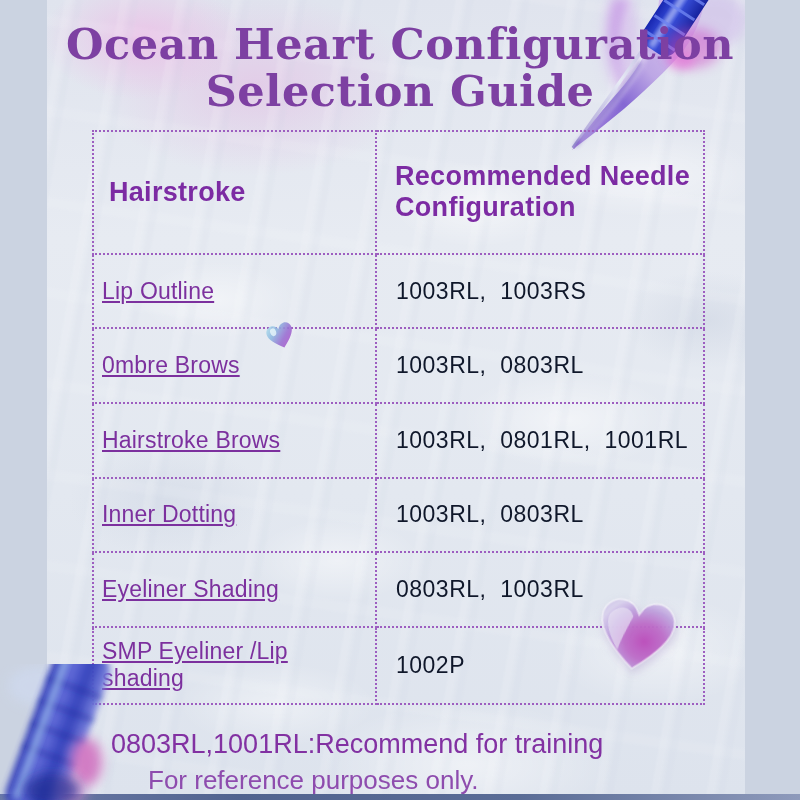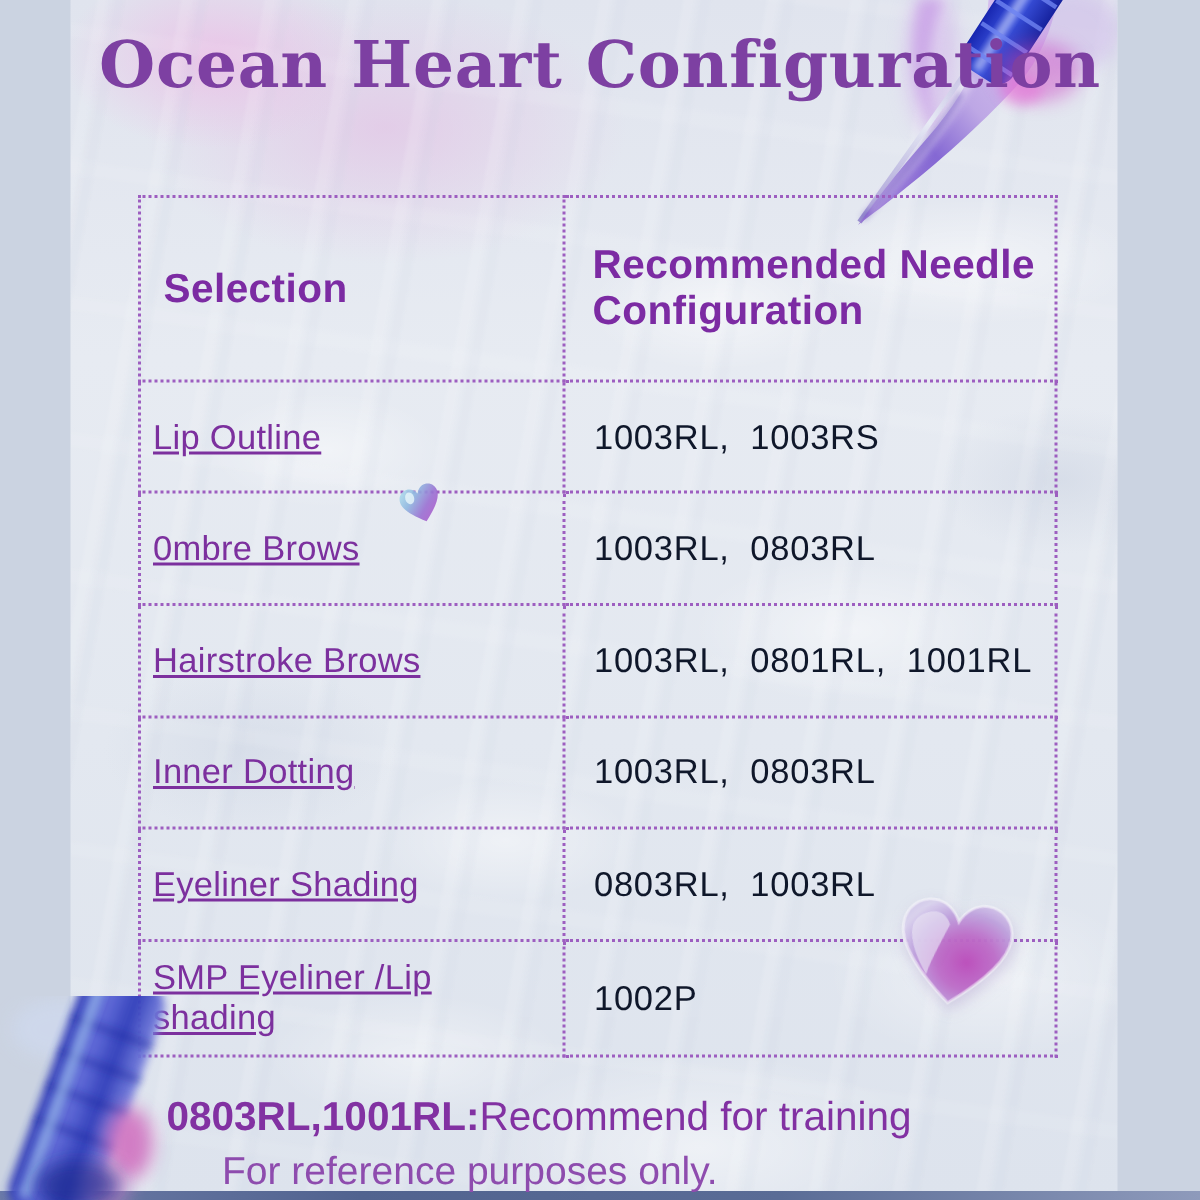--- a/index.html
+++ b/index.html
@@ -62,21 +62,21 @@
   td.tech{
     font-size:23px;font-weight:400;color:#7c309e;padding:0 0 0 8px;letter-spacing:.2px;text-decoration:underline;
   }
   td.conf{
     font-size:23px;font-weight:400;color:#0f172a;padding:0 0 0 19px;
     letter-spacing:.5px;white-space:pre;
   }
   .footer-line1{
     position:absolute;left:111px;top:729px;z-index:6;font-size:27px;color:#8231a2;
   }
-  .footer-line1 .codes{font-weight:700;text-align:right;}
+  .footer-line1 .codes{font-weight:400;text-align:right;}
   .footer-line1 .rest{font-weight:400;}
   .footer-line2{
     position:absolute;left:104px;top:765px;z-index:6;
     font-size:26px;font-weight:400;color:#8e4cae;margin-left:44px;
   }
   .bottom-strip{
     position:absolute;left:0;bottom:0;width:800px;height:6px;z-index:5;
     background:linear-gradient(90deg,#6d7ca8 0%,#51638f 30%,#5a6c96 65%,#8e9abb 100%);
   }
   .needle-tr{position:absolute;right:0;top:0;width:190px;height:165px;pointer-events:none;}
@@ -139,30 +139,31 @@
         <line x1="101" y1="44" x2="137" y2="44"></line>
       </g>
     </g>
     <ellipse cx="138" cy="48" rx="28" ry="20" fill="#cf54c8" opacity=".5" filter="url(#b6)"></ellipse>
     <ellipse cx="126" cy="60" rx="14" ry="10" fill="#e773d8" opacity=".55" filter="url(#b4)"></ellipse>
   </svg>
 </div>
 
 <div class="title">
   <div>Ocean Heart Configuration</div>
+  <div>Selection Guide</div>
 </div>
 
 <table class="guide">
   <colgroup>
       <col class="c1">
       <col class="c2">
     </colgroup>
   <tbody>
       <tr class="hdr">
-    <th class="tech-h">Selection</th>
+    <th class="tech-h">Hairstroke</th>
     <th class="conf-h">Recommended Needle Configuration</th>
   </tr>
   <tr class="row">
     <td class="tech">Lip Outline</td>
     <td class="conf">1003RL,  1003RS</td>
   </tr>
   <tr class="row">
     <td class="tech">0mbre Brows</td>
     <td class="conf">1003RL,  0803RL</td>
   </tr>

